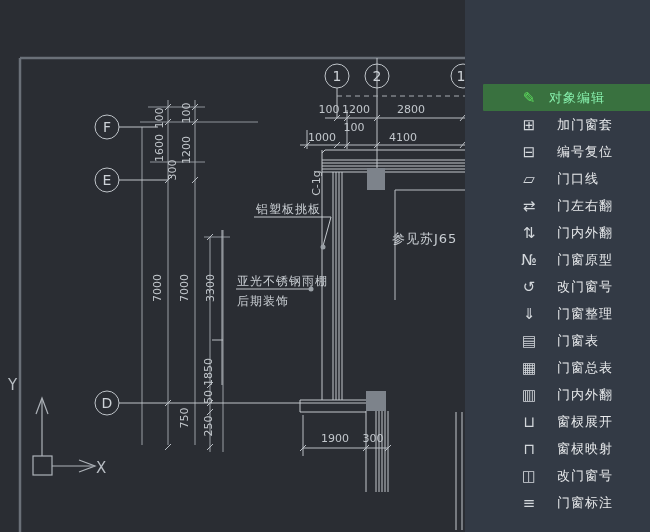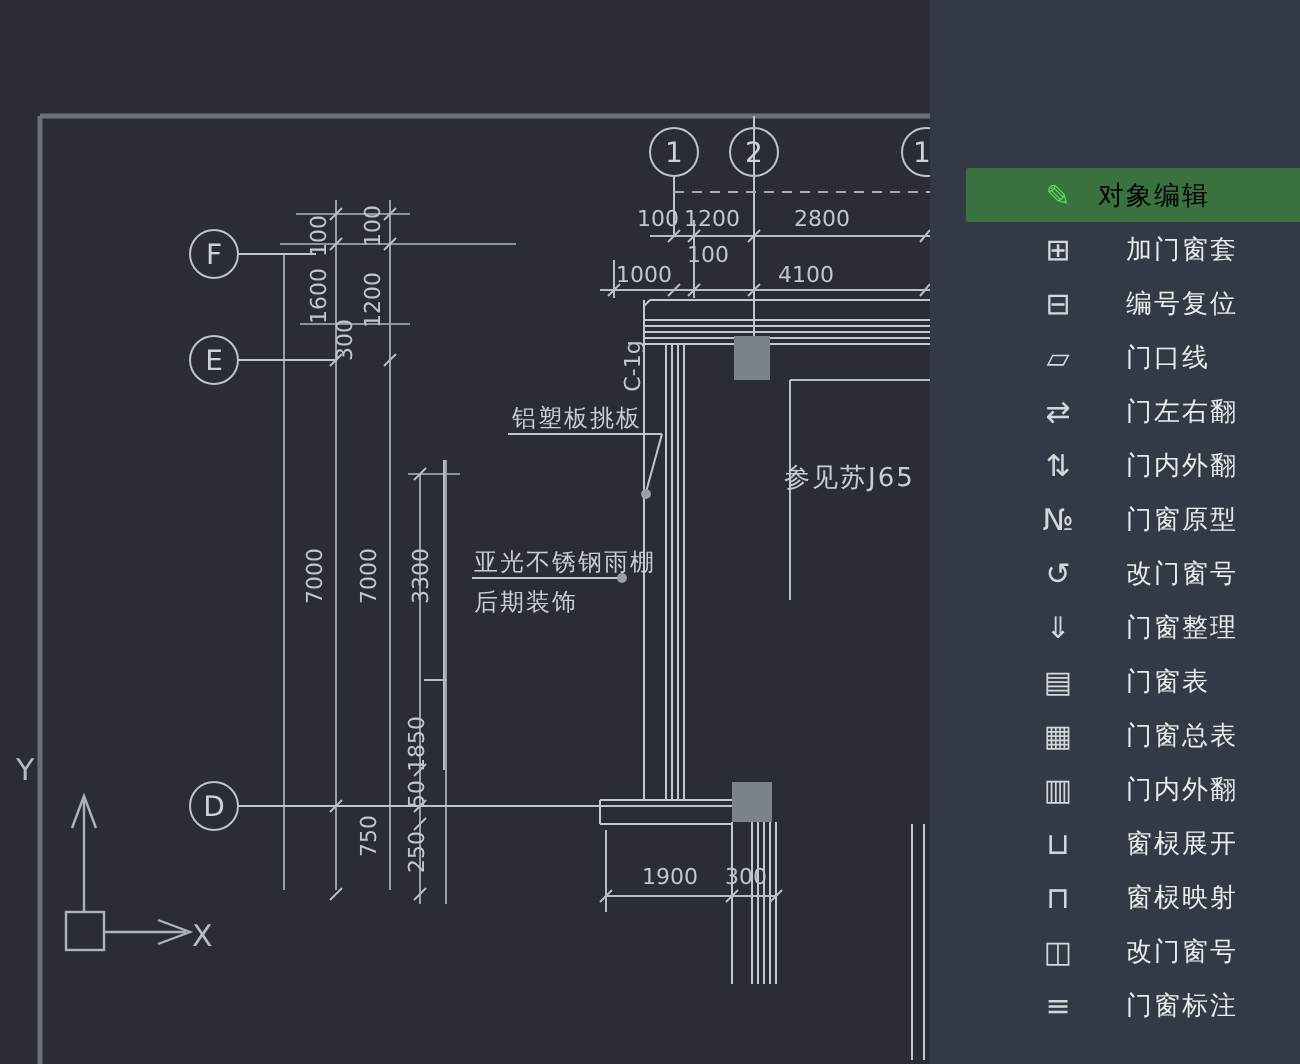--- a/index.html
+++ b/index.html
@@ -25,29 +25,29 @@
   .prow{
     height:27px;display:flex;align-items:center;cursor:default;
     padding-left:52px;position:relative;
   }
   .prow .picon{
     position:absolute;left:55px;top:50%;transform:translateY(-50%);
     width:18px;height:18px;line-height:18px;text-align:center;
     font-size:15px;color:#d3d7db;font-family:"DejaVu Sans",sans-serif;
   }
   .prow .plabel{
-    position:absolute;left:98px;font-size:13px;color:#e8eaec;white-space:nowrap;
+    position:absolute;left:92px;font-size:13px;color:#e8eaec;white-space:nowrap;
     letter-spacing:1px;
   }
   .prow.active{
     background:#39713f;margin-left:18px;width:154px;padding-left:34px;
     border-radius:1px;
   }
   .prow.active .picon{left:37px;color:#5ddb5d;}
-  .prow.active .plabel{left:66px;color:#000000;font-family:Liberation Mono, monospace;}
+  .prow.active .plabel{left:66px;color:#86efac;font-family:Liberation Mono, monospace;}
   
   #watermark{
     position:absolute;right:5px;bottom:14px;text-align:left;z-index:5;
     pointer-events:none;
   }
   #watermark .wm-title{
     font-size:29px;font-weight:bold;color:#0eab52;letter-spacing:3px;
     line-height:28px;text-shadow:0 0 2px rgba(0,0,0,.6);
   }
   #watermark .wm-url{

